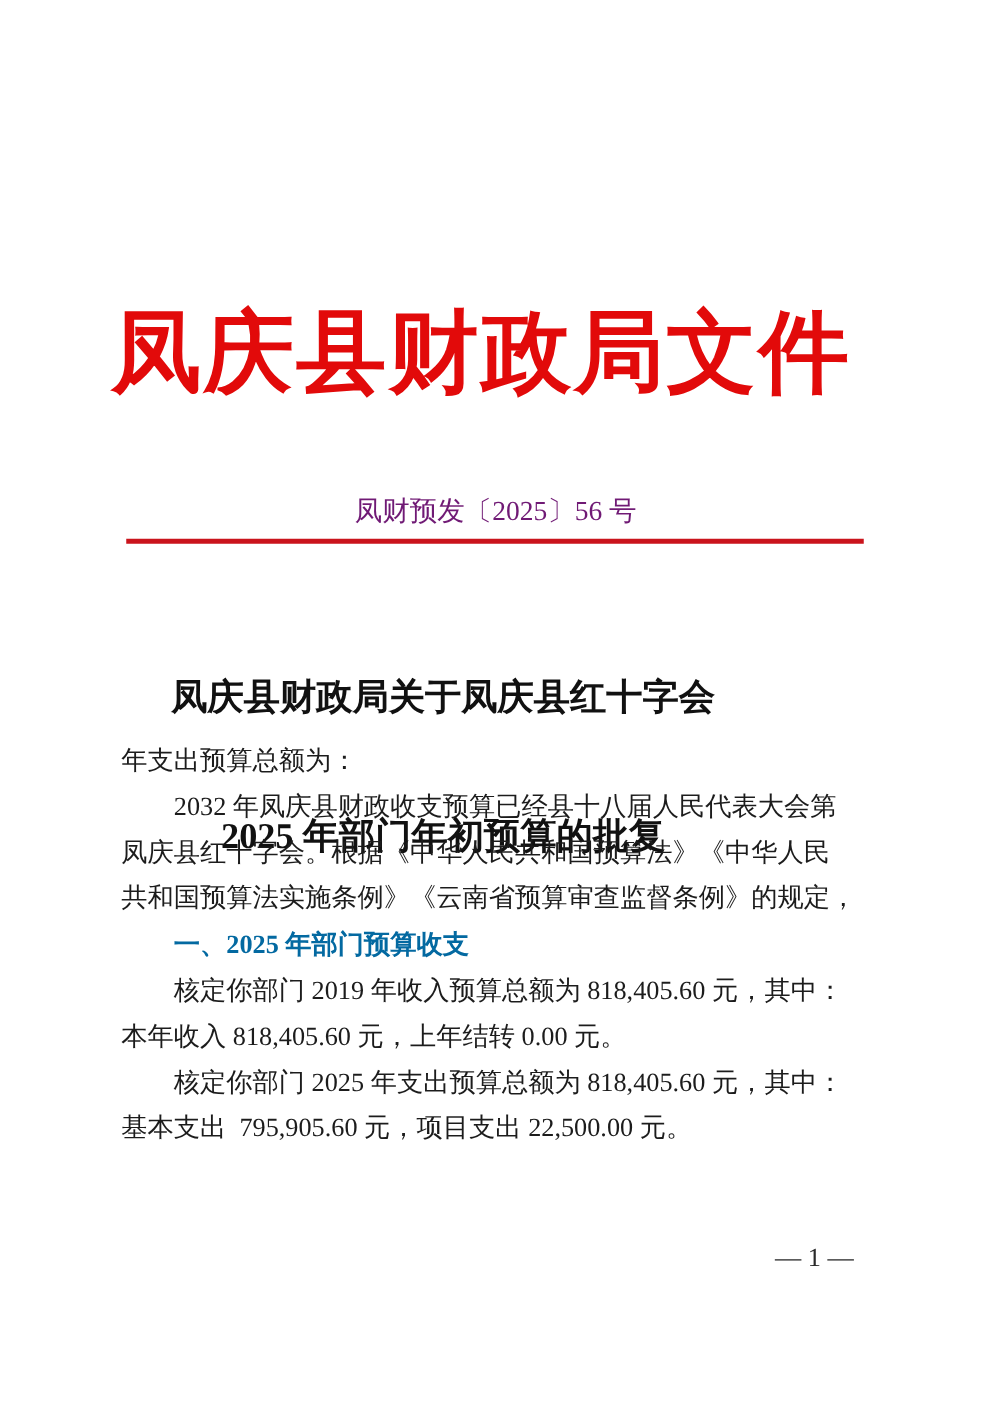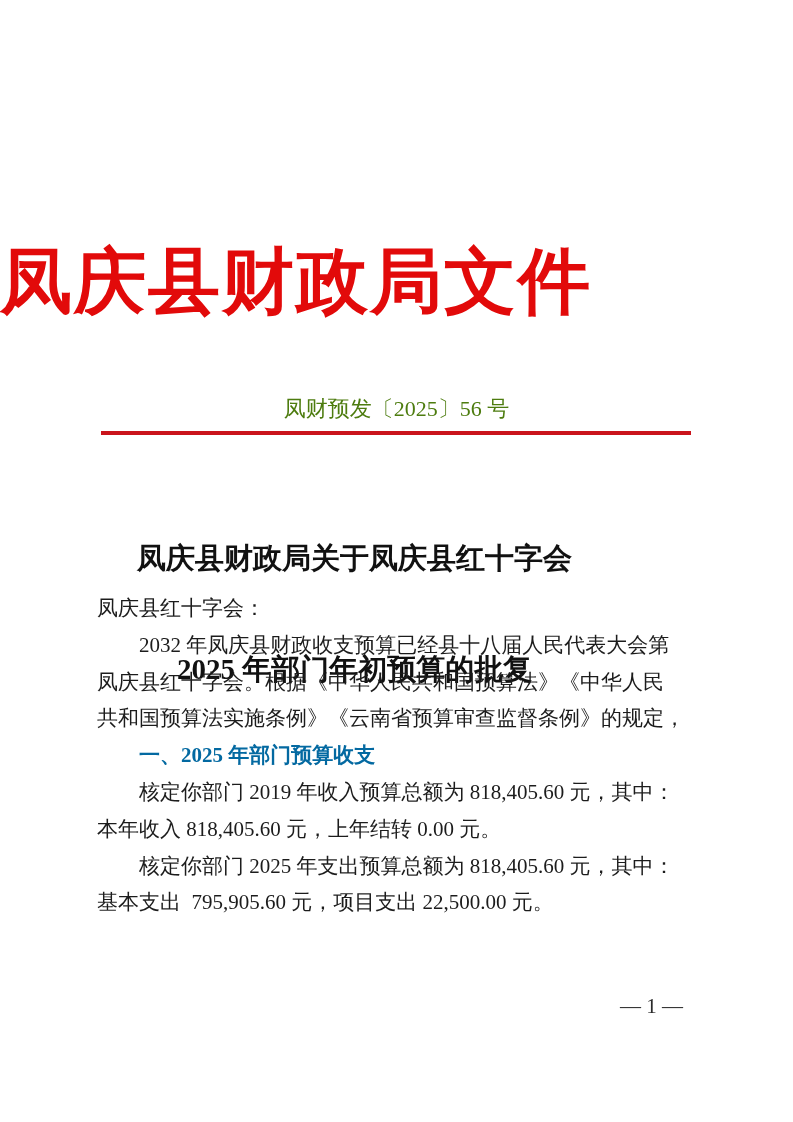--- a/index.html
+++ b/index.html
@@ -15,38 +15,38 @@
     overflow: hidden;
     font-family: "Liberation Serif", "DejaVu Serif", serif;
     color: #1c1c1c;
   }
   
   .agency-header {
     position: absolute;
     top: 234px;
     left: 0;
     width: 681px;
-    text-align: left;
+    text-align: right;
     font-size: 72px;
     line-height: 96px;
     font-weight: bold;
     letter-spacing: 2px;
     color: #e20a0a;
     white-space: nowrap;
   }
   
   .doc-number {
     position: absolute;
     top: 394px;
     left: 0;
     width: 793px;
     text-align: center;
     font-size: 22px;
     line-height: 30px;
-    color: #4d7c0f;
+    color: #701a75;
     white-space: pre;
   }
   
   .red-line {
     position: absolute;
     top: 431px;
     left: 101px;
     width: 590px;
     height: 4px;
     background: #ca141c;
@@ -105,21 +105,21 @@
   <div class="doc-number">凤财预发〔2025〕56 号</div>
 
   <div class="red-line"></div>
 
   <div class="doc-title">
     <div>凤庆县财政局关于凤庆县红十字会</div>
     <div>2025 年部门年初预算的批复</div>
   </div>
 
   <div class="body-text">
-    <div class="line">凤庆县红十字会：</div>
+    <div class="line">年支出预算总额为：</div>
     <div class="line indent">2032 年凤庆县财政收支预算已经县十八届人民代表大会第</div>
     <div class="line">凤庆县红十字会。根据《中华人民共和国预算法》《中华人民</div>
     <div class="line">共和国预算法实施条例》《云南省预算审查监督条例》的规定，</div>
     <div class="line indent bold">一、2025 年部门预算收支</div>
     <div class="line indent">核定你部门 2019 年收入预算总额为 818,405.60 元，其中：</div>
     <div class="line">本年收入 818,405.60 元，上年结转 0.00 元。</div>
     <div class="line indent">核定你部门 2025 年支出预算总额为 818,405.60 元，其中：</div>
     <div class="line">基本支出  795,905.60 元，项目支出 22,500.00 元。</div>
   </div>
 

